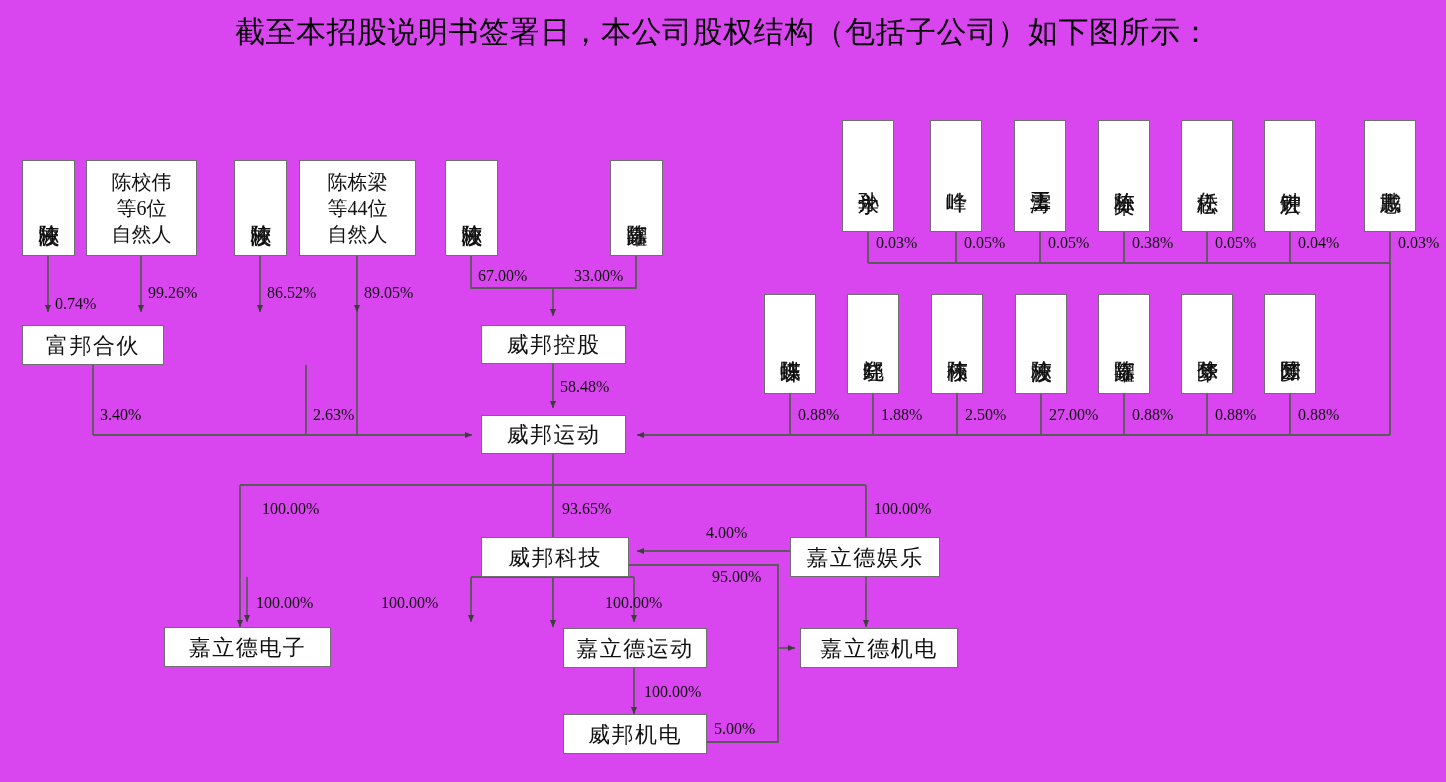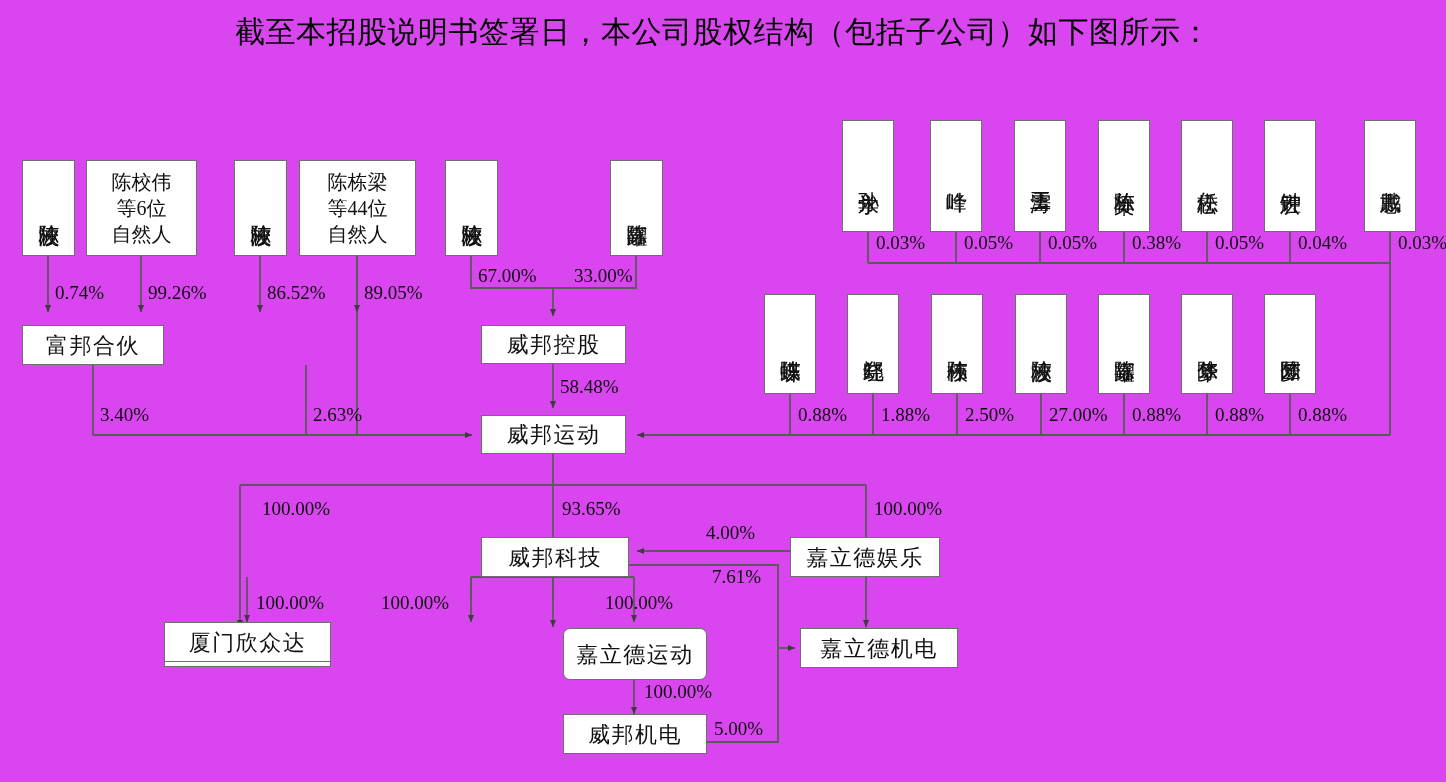--- a/index.html
+++ b/index.html
@@ -63,21 +63,21 @@
     flex-direction: column;
     line-height: 26px;
     font-size: 20px;
   }
   .node.wide {
     font-size: 22px;
     letter-spacing: 1.5px;
   }
   .pct {
     position: absolute;
-    font-size: 19px;
+    font-size: 16px;
     line-height: 22px;
     color: #0d0d0d;
     white-space: nowrap;
     z-index: 4;
     font-family: "Liberation Serif", "DejaVu Serif", serif;
   }
 </style>
 </head>
 <body>
 
@@ -244,34 +244,33 @@
       </div>
       <div class="pct" style="left: 1215px; top: 404px;">0.88%</div>
       <div class="node vert" style="left: 1264px; top: 294px; width: 52px; height: 100px;">
         <span>陈梦园</span>
       </div>
       <div class="pct" style="left: 1298px; top: 404px;">0.88%</div>
     </div>
 
   <div class="node wide" style="left:164px; top:627px; width:167px; height:40px;">嘉立德电子</div>
 
-  <div class="node wide" style="left:164px; top:622px; width:167px; height:40px; top:622px;">厦门欣众达</div>
 
   <div class="node wide" style="left:481px; top:537px; width:148px; height:40px;">威邦科技</div>
 
 
-  <div class="node wide" style="left:563px; top:628px; width:144px; height:52px;border-radius:7px;">嘉立德运动</div>
+  <div class="node wide" style="left:563px; top:628px; width:144px; height:40px;">嘉立德运动</div>
 
   <div class="node wide" style="left:563px; top:714px; width:144px; height:40px;">威邦机电</div>
 
   <div class="node wide" style="left:790px; top:537px; width:150px; height:40px;">嘉立德娱乐</div>
 
   <div class="node wide" style="left:800px; top:628px; width:158px; height:40px;">嘉立德机电</div>
 
-  <div class="pct" style="left:55px; top:282px;">0.74%</div>
+  <div class="pct" style="left:55px; top:293px;">0.74%</div>
   <div class="pct" style="left:148px; top:282px;">99.26%</div>
   <div class="pct" style="left:267px; top:282px;">86.52%</div>
   <div class="pct" style="left:364px; top:282px;">89.05%</div>
 
   <div class="pct" style="left:100px; top:404px;">3.40%</div>
   <div class="pct" style="left:313px; top:404px;">2.63%</div>
 
   <div class="pct" style="left:478px; top:265px;">67.00%</div>
   <div class="pct" style="left:574px; top:265px;">33.00%</div>
   <div class="pct" style="left:560px; top:376px;">58.48%</div>
@@ -280,16 +279,16 @@
   <div class="pct" style="left:562px; top:498px;">93.65%</div>
   <div class="pct" style="left:874px; top:498px;">100.00%</div>
 
   <div class="pct" style="left:706px; top:522px;">4.00%</div>
 
   <div class="pct" style="left:256px; top:592px;">100.00%</div>
   <div class="pct" style="left:381px; top:592px;">100.00%</div>
   <div class="pct" style="left:605px; top:592px;">100.00%</div>
   <div class="pct" style="left:644px; top:681px;">100.00%</div>
 
-  <div class="pct" style="left:712px; top:566px;">7.61%</div>
+  <div class="pct" style="left:712px; top:566px;">95.00%</div>
   <div class="pct" style="left:714px; top:718px;">5.00%</div>
 
 </div>
 
 </body></html>

